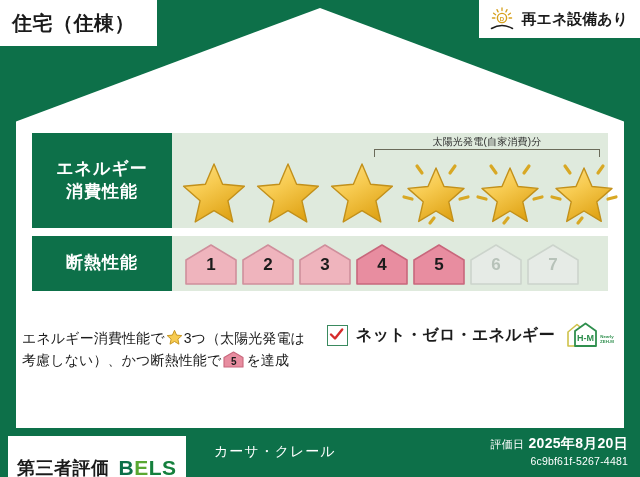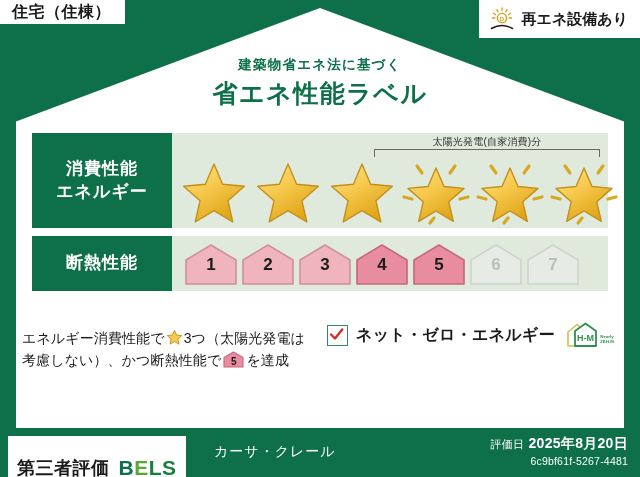--- a/index.html
+++ b/index.html
@@ -41,23 +41,23 @@
     position: absolute;
     background: #ffffff;
     display: flex;
     align-items: center;
     justify-content: center;
     z-index: 6;
   }
   .chip-building-type {
     left: 0;
     top: 0;
-    height: 24px;
-    padding: 0 14px 0 12px;
-    font-size: 16px;
+    height: 46px;
+    padding: 0 22px 0 12px;
+    font-size: 20px;
     font-weight: bold;
     color: #1b1b1b;
     letter-spacing: 0.5px;
   }
   .chip-renewable {
     right: 0;
     top: 0;
     height: 38px;
     padding: 0 12px 0 10px;
     gap: 7px;
@@ -388,31 +388,27 @@
           <line x1="22.6" y1="11" x2="20.1" y2="11"></line>
         </g>
         <circle cx="13" cy="11" r="4.6" fill="none" stroke="#d6a01c" stroke-width="1.4"></circle>
         <text x="13" y="13.6" font-size="6" text-anchor="middle" fill="#d6a01c" font-family="Liberation Sans, sans-serif" font-weight="bold">D</text>
         <path d="M2.5 21.5 Q13 15.5 23.5 21.5" fill="none" stroke="#1b1b1b" stroke-width="1.5" stroke-linecap="round"></path>
       </svg>
     </span>
     <span>再エネ設備あり</span>
   </div>
 
-  <div class="title-block">
-    <div class="title-sub">建築物省エネ法に基づく</div>
-    <div class="title-main">省エネ性能ラベル</div>
-  </div>
 
   <div class="perf-rows">
 
     <div class="perf-row">
       <div class="perf-row-label">
+        <span>エネルギー</span>
         <span>消費性能</span>
-        <span>エネルギー</span>
       </div>
       <div class="perf-row-body energy-body">
 
         <div class="solar-bracket">
           <div class="solar-bracket-text">太陽光発電(自家消費)分</div>
           <div class="solar-bracket-line"></div>
         </div>
 
         <div class="stars-strip">
 

